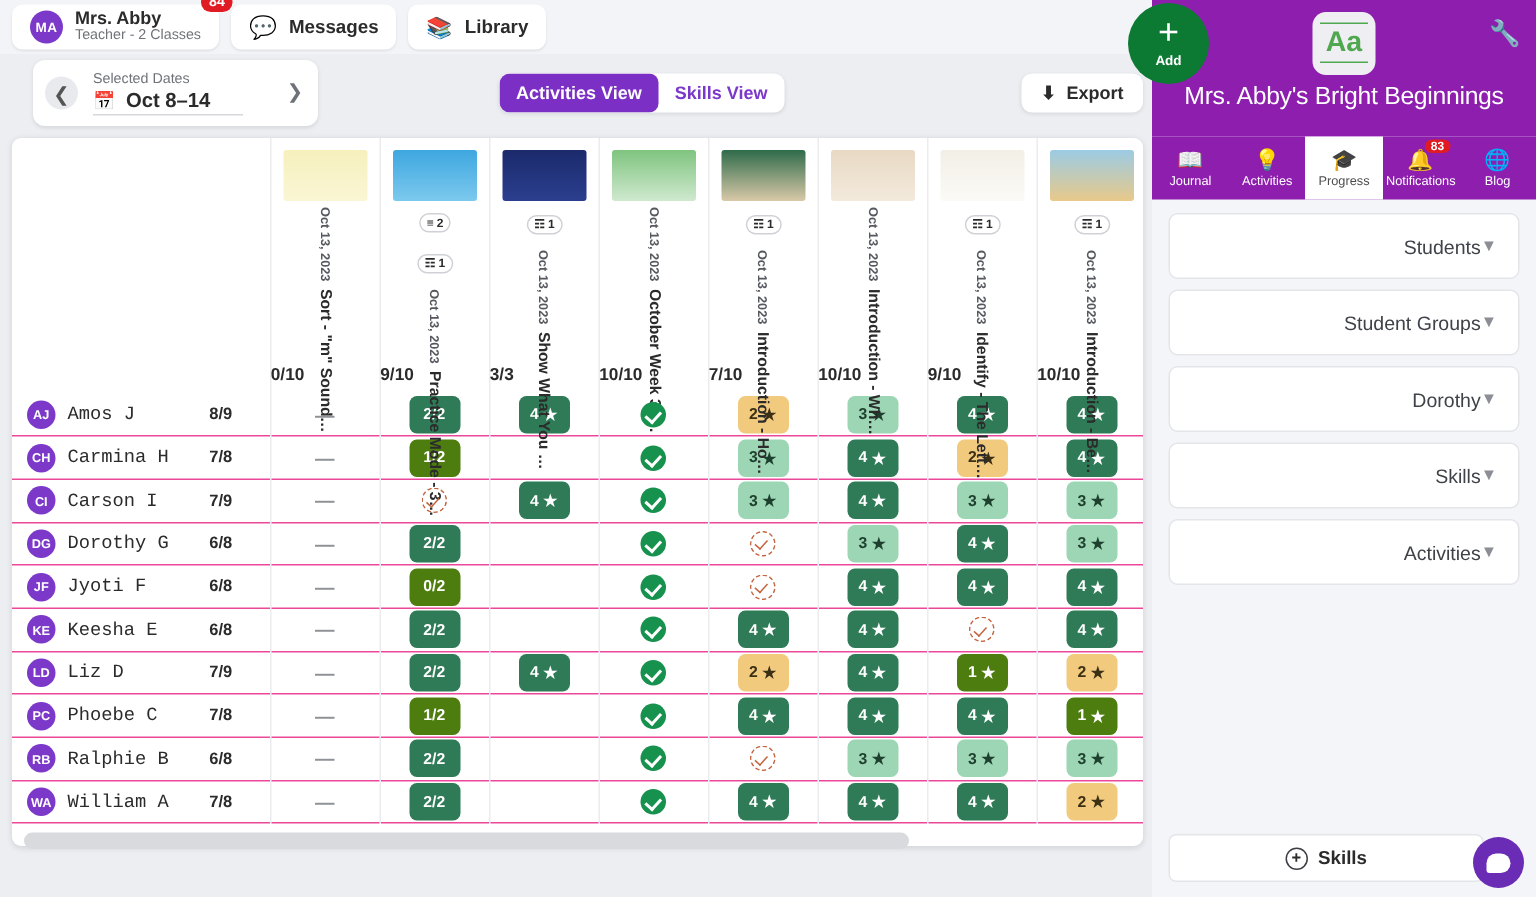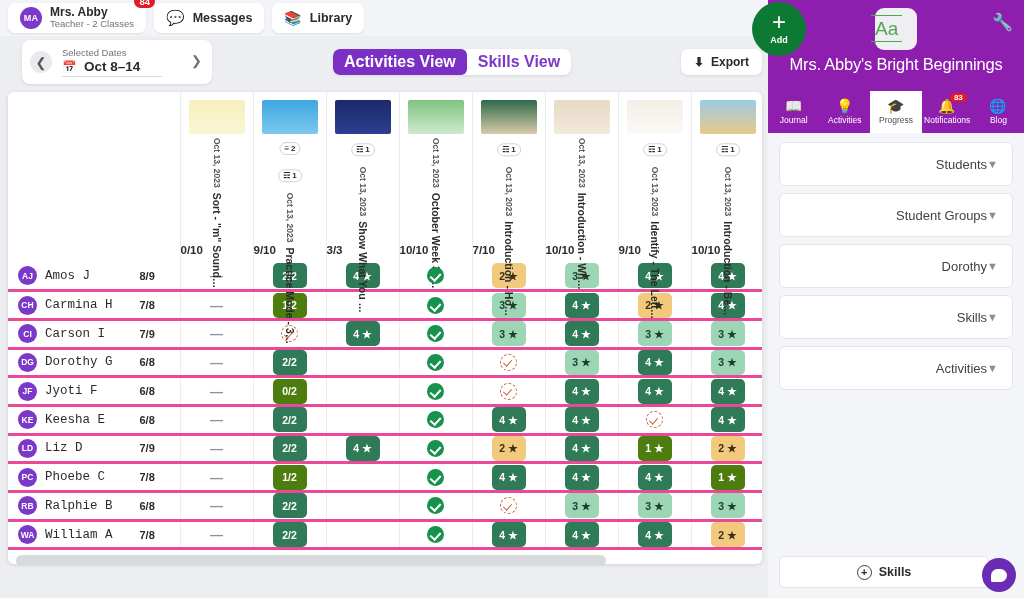--- a/index.html
+++ b/index.html
@@ -19,38 +19,38 @@
   .urole { font-size:9.5px; color:#6f7379; line-height:1.15; }
   .redbadge { position:absolute; right:-9px; top:-8px; background:#e01b24; color:#fff; font-size:9.5px; font-weight:bold; border-radius:9px; padding:1px 5px; min-width:20px; text-align:center;}
   .pill .lbl { font-size:12.5px; font-weight:bold; }
   
   .toolbar { position:absolute; left:8px; top:40px; width:754px; height:44px; }
   .dbwrap { position:absolute; left:14px; top:0; width:190px; height:44px; background:#fff; border-radius:8px; box-shadow:0 1px 3px rgba(0,0,0,.10);}
   .arrowbtn { position:absolute; width:22px; height:22px; border-radius:50%; background:#e9eaee; display:flex; align-items:center; justify-content:center; font-size:13px; color:#555; }
   .seldates { position:absolute; left:40px; top:7px; font-size:9.5px; color:#6f7379; }
   .dateval { position:absolute; left:40px; top:19px; display:flex; align-items:center; gap:7px; font-size:13.5px; font-weight:bold; border-bottom:1px solid #d6d8dc; padding-bottom:2px; width:100px;}
   .viewtoggle { position:absolute; left:325px; top:9px; background:#fff; border-radius:7px; box-shadow:0 1px 3px rgba(0,0,0,.10); display:flex; overflow:hidden; height:26px;}
-  .vt { display:flex; align-items:center; padding:0 11px; font-size:16px; font-weight:bold; color:#7b38c9; }
+  .vt { display:flex; align-items:center; padding:0 11px; font-size:12px; font-weight:bold; color:#7b38c9; }
   .vt.active { background:#7b2fc4; color:#fff; border-radius:6px; }
   .exportbtn { position:absolute; right:0; top:9px; background:#fff; border-radius:7px; box-shadow:0 1px 3px rgba(0,0,0,.10); height:26px; display:flex; align-items:center; gap:7px; padding:0 13px; font-size:12px; font-weight:bold;}
   
   .tablecard { position:absolute; left:8px; top:92px; width:754px; height:472px; background:#fff; border-radius:6px; box-shadow:0 1px 4px rgba(0,0,0,.12); overflow:hidden; }
   table { border-collapse:collapse; width:100%; table-layout:fixed;}
   th,td { border-right:1px solid #ececee; }
   thead th { height:170px; vertical-align:bottom; padding:0; position:relative; }
   .namecol { width:172px; }
   .datacol { width:73px; }
   .thumb { position:absolute; top:8px; left:50%; transform:translateX(-50%); width:56px; height:34px; border-radius:2px; background:#ddd; overflow:hidden;}
   .rotwrap { position:absolute; top:46px; left:0; width:100%; height:105px; }
   .rot { position:absolute; left:50%; top:0; transform-origin:left top; transform:rotate(90deg) translateY(-50%); white-space:nowrap; display:flex; align-items:center; gap:5px; }
   .rt-title { font-size:10.5px; font-weight:bold; max-width:98px; overflow:hidden; text-overflow:ellipsis; white-space:nowrap; display:inline-block;}
   .rt-date { font-size:8.5px; color:#55585e; }
   .hbadge { border:1px solid #cfd1d6; border-radius:10px; font-size:8px; padding:1px 4px; display:inline-flex; align-items:center; gap:2px; background:#fff; transform:rotate(-90deg); }
   .score { position:absolute; bottom:6px; left:0; width:100%; text-align:left; font-size:11.5px; font-weight:bold; }
-  tbody tr { height:28.7px; border-bottom:3px solid #ec4899; }
+  tbody tr { height:28.7px; border-bottom:1px solid #ec4899; }
   tbody td { text-align:center; vertical-align:middle; padding:0; }
   .nmcell { text-align:left !important; padding-left:10px !important; }
   .nmflex { display:flex; align-items:center; gap:8px; }
   .sav { width:19px; height:19px; border-radius:50%; background:#7b38c9; color:#fff; font-size:8.5px; font-weight:bold; display:flex; align-items:center; justify-content:center; flex:0 0 auto;}
   .snm { font-size:12.5px; flex:1;font-family:Liberation Mono, monospace; }
   .sfr { font-size:11px; font-weight:bold; width:40px; text-align:left; }
   .chip { display:inline-flex; align-items:center; justify-content:center; gap:3px; border-radius:5px; font-size:10.5px; font-weight:bold; min-width:34px; height:25px; padding:4px 6px;}
   .c-dark { background:#2f7a57; color:#fff; }
   .c-light { background:#9dd6b5; color:#1d3f2d; }
   .c-tan { background:#f2ca7e; color:#3b2f14; }
@@ -58,21 +58,21 @@
   .dash { color:#8e9196; font-weight:bold; }
   .checkcirc { display:inline-block; width:17px; height:17px; border-radius:50%; background:#17914e; position:relative; vertical-align:middle;}
   .checkcirc:after { content:""; position:absolute; left:4.5px; top:4px; width:5px; height:8px; border:solid #fff; border-width:0 2px 2px 0; transform:rotate(42deg); }
   .pend { display:inline-block; width:17px; height:17px; border-radius:50%; border:1.6px dashed #c4643f; position:relative; vertical-align:middle;}
   .pend:after { content:""; position:absolute; left:3.6px; top:3.4px; width:4px; height:7px; border:solid #c4643f; border-width:0 1.6px 1.6px 0; transform:rotate(42deg); }
   .hscroll { position:absolute; left:8px; bottom:32px; width:754px; height:11px; }
   .hscroll i { position:absolute; left:8px; top:0; width:590px; height:11px; background:#d9dadd; border-radius:6px; display:block; }
   
   .rpanel { position:absolute; right:0; top:0; width:256px; height:598px; background:#f4f5f8; }
   .rhead { position:absolute; top:0; left:0; width:256px; height:91px; background:#8e1eae; }
-  .logo { position:absolute; left:50%; top:8px; transform:translateX(-50%); width:42px; height:42px; border-radius:9px; background:#efeef3; display:flex; align-items:center; justify-content:flex-start; font-size:19px; font-weight:normal; color:#4fa84f; }
+  .logo { position:absolute; left:50%; top:8px; transform:translateX(-50%); width:42px; height:42px; border-radius:9px; background:#efeef3; display:flex; align-items:center; justify-content:center; font-size:19px; font-weight:bold; color:#4fa84f; }
   .logo span{ position:relative; }
   .logo span:before{content:"";position:absolute;left:-4px;right:-4px;top:-3px;height:1px;background:#4fa84f;}
   .logo span:after{content:"";position:absolute;left:-4px;right:-4px;bottom:-2px;height:1px;background:#4fa84f;}
   .rtitle { position:absolute; top:55px; width:100%; text-align:center; color:#fff; font-size:16.5px; font-weight:normal; letter-spacing:-.2px;}
   .rnav { position:absolute; top:91px; left:0; width:256px; height:42px; background:#8e1eae; display:flex; }
   .navitem { flex:1; display:flex; flex-direction:column; align-items:center; justify-content:center; gap:2px; color:#fff; font-size:8.5px; position:relative; }
   .navitem.active { background:#fff; color:#4d4d4d; }
   .navicon { font-size:14px; line-height:1; }
   .nbadge { position:absolute; top:2px; right:6px; background:#e01b24; color:#fff; font-size:8px; font-weight:bold; border-radius:8px; padding:0 4px; }
   .addbtn { position:absolute; left:-16px; top:2px; width:54px; height:54px; border-radius:50%; background:#0d7a33; color:#fff; display:flex; flex-direction:column; align-items:center; justify-content:center; z-index:5; }

